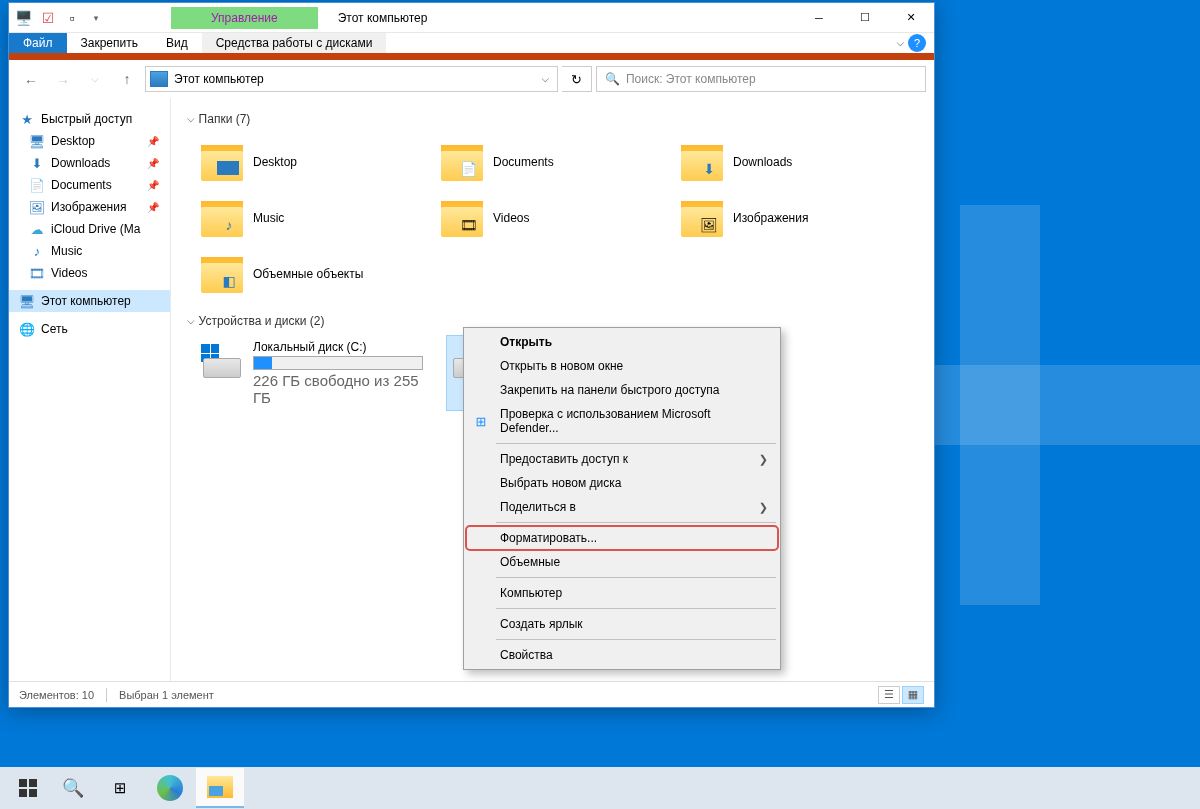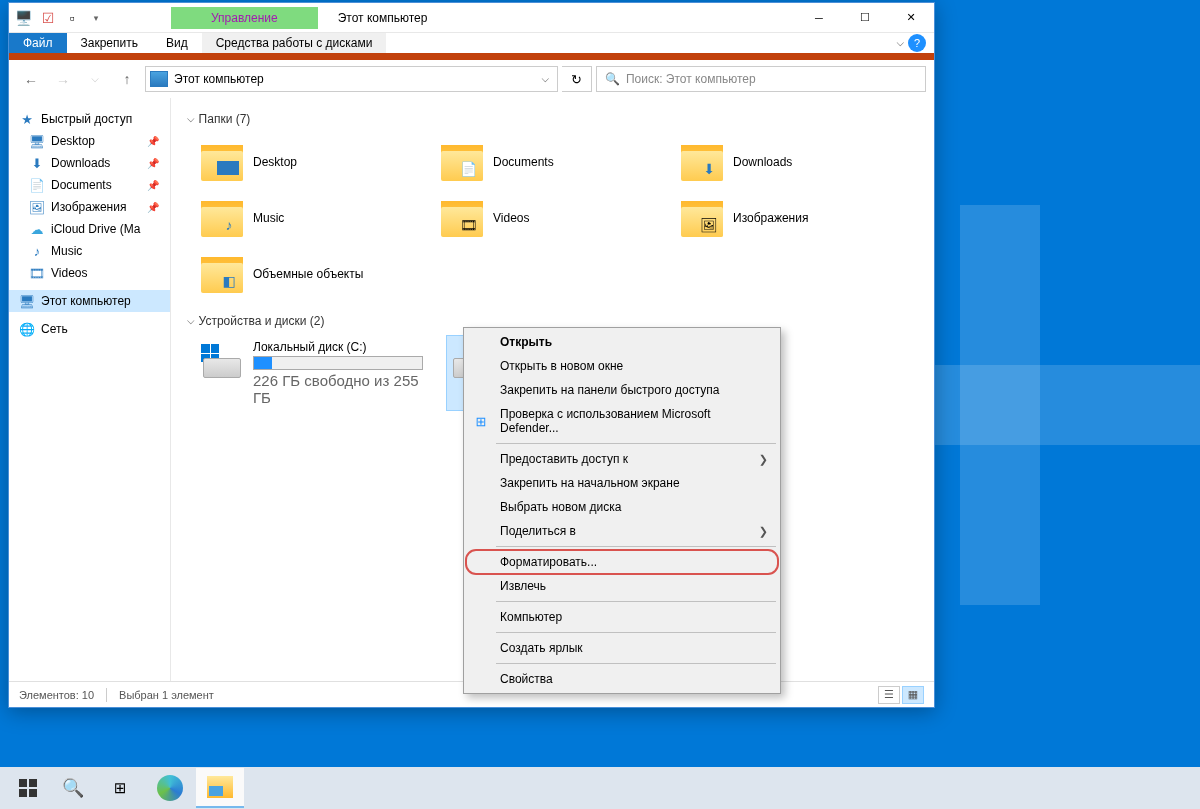--- a/index.html
+++ b/index.html
@@ -63,21 +63,21 @@
 .drive-fill { position:absolute; left:0; top:0; bottom:0; background:#1e90ff; }
 .drive-free { font-size:15px; color:#666; }
 .statusbar { height:26px; border-top:1px solid #e0e0e0; display:flex; align-items:center; padding:0 10px; font-size:11px; color:#555; gap:12px; background:#fff; }
 .status-divider { width:1px; height:14px; background:#ccc; }
 .view-toggle { margin-left:auto; display:flex; gap:2px; }
 .view-btn { width:22px; height:18px; border:1px solid #ccc; display:flex; align-items:center; justify-content:center; font-size:11px; }
 .view-btn.active { background:#cce8ff; border-color:#99d1ff; }
 .context-menu { position:absolute; left:463px; top:327px; width:318px; background:#f0f0f0; border:1px solid #a0a0a0; box-shadow:4px 4px 8px rgba(0,0,0,0.25); font-size:12px; padding:2px; }
 .ctx-item { padding:5px 30px 5px 34px; display:flex; align-items:center; position:relative; cursor:default; }
 .ctx-item.bold { font-weight:600; }
-.ctx-item.highlighted { outline:2px solid #d9534f; outline-offset:-1px; border-radius:10px; }
+.ctx-item.highlighted { outline:2px solid #d9534f; outline-offset:-1px; border-radius:4px; }
 .ctx-sep { height:1px; background:#c0c0c0; margin:3px 2px 3px 30px; }
 .ctx-ico { position:absolute; left:6px; width:18px; height:18px; display:flex; align-items:center; justify-content:center; font-size:13px; }
 .ctx-arrow { position:absolute; right:10px; font-size:11px; color:#555; }
 .taskbar { position:absolute; left:0; right:0; bottom:0; height:42px; background:#dde5ee; display:flex; align-items:center; padding:0 4px; gap:2px; }
 .tb-btn { width:48px; height:40px; display:flex; align-items:center; justify-content:center; font-size:18px; }
 .tb-btn.active { background:#fafafa; border-bottom:2px solid #76b9ed; }
 .win-logo { display:grid; grid-template:1fr 1fr/1fr 1fr; gap:2px; width:18px; height:18px; }
 .win-logo span { background:#333; }
 .tb-search { width:40px; display:flex; align-items:center; justify-content:center; }
 .edge-ico { width:26px; height:26px; border-radius:50%; background:conic-gradient(#41c0d6,#2b7cd3,#6cc04a,#41c0d6); }
@@ -313,35 +313,32 @@
   <div class="ctx-item">
       <span class="ctx-ico" style="color:#1e90ff;">⊞</span>
       <span>Проверка с использованием Microsoft Defender...</span>
     </div>
   <div class="ctx-sep"></div>
   <div class="ctx-item">
       <span>Предоставить доступ к</span>
       <span class="ctx-arrow">❯</span>
     </div>
   <div class="ctx-item">
-      <span>Закрепить на начальном экране</span>
-    </div>
-  <div class="ctx-item">
       <span>Выбрать новом диска</span>
     </div>
   <div class="ctx-item">
       <span>Поделиться в</span>
       <span class="ctx-arrow">❯</span>
     </div>
   <div class="ctx-sep"></div>
   <div class="ctx-item highlighted">
       <span>Форматировать...</span>
     </div>
   <div class="ctx-item">
-      <span>Извлечь</span>
+      <span>Объемные</span>
     </div>
   <div class="ctx-sep"></div>
   <div class="ctx-item">
       <span>Компьютер</span>
     </div>
   <div class="ctx-sep"></div>
   <div class="ctx-item">
       <span>Создать ярлык</span>
     </div>
   <div class="ctx-sep"></div>

